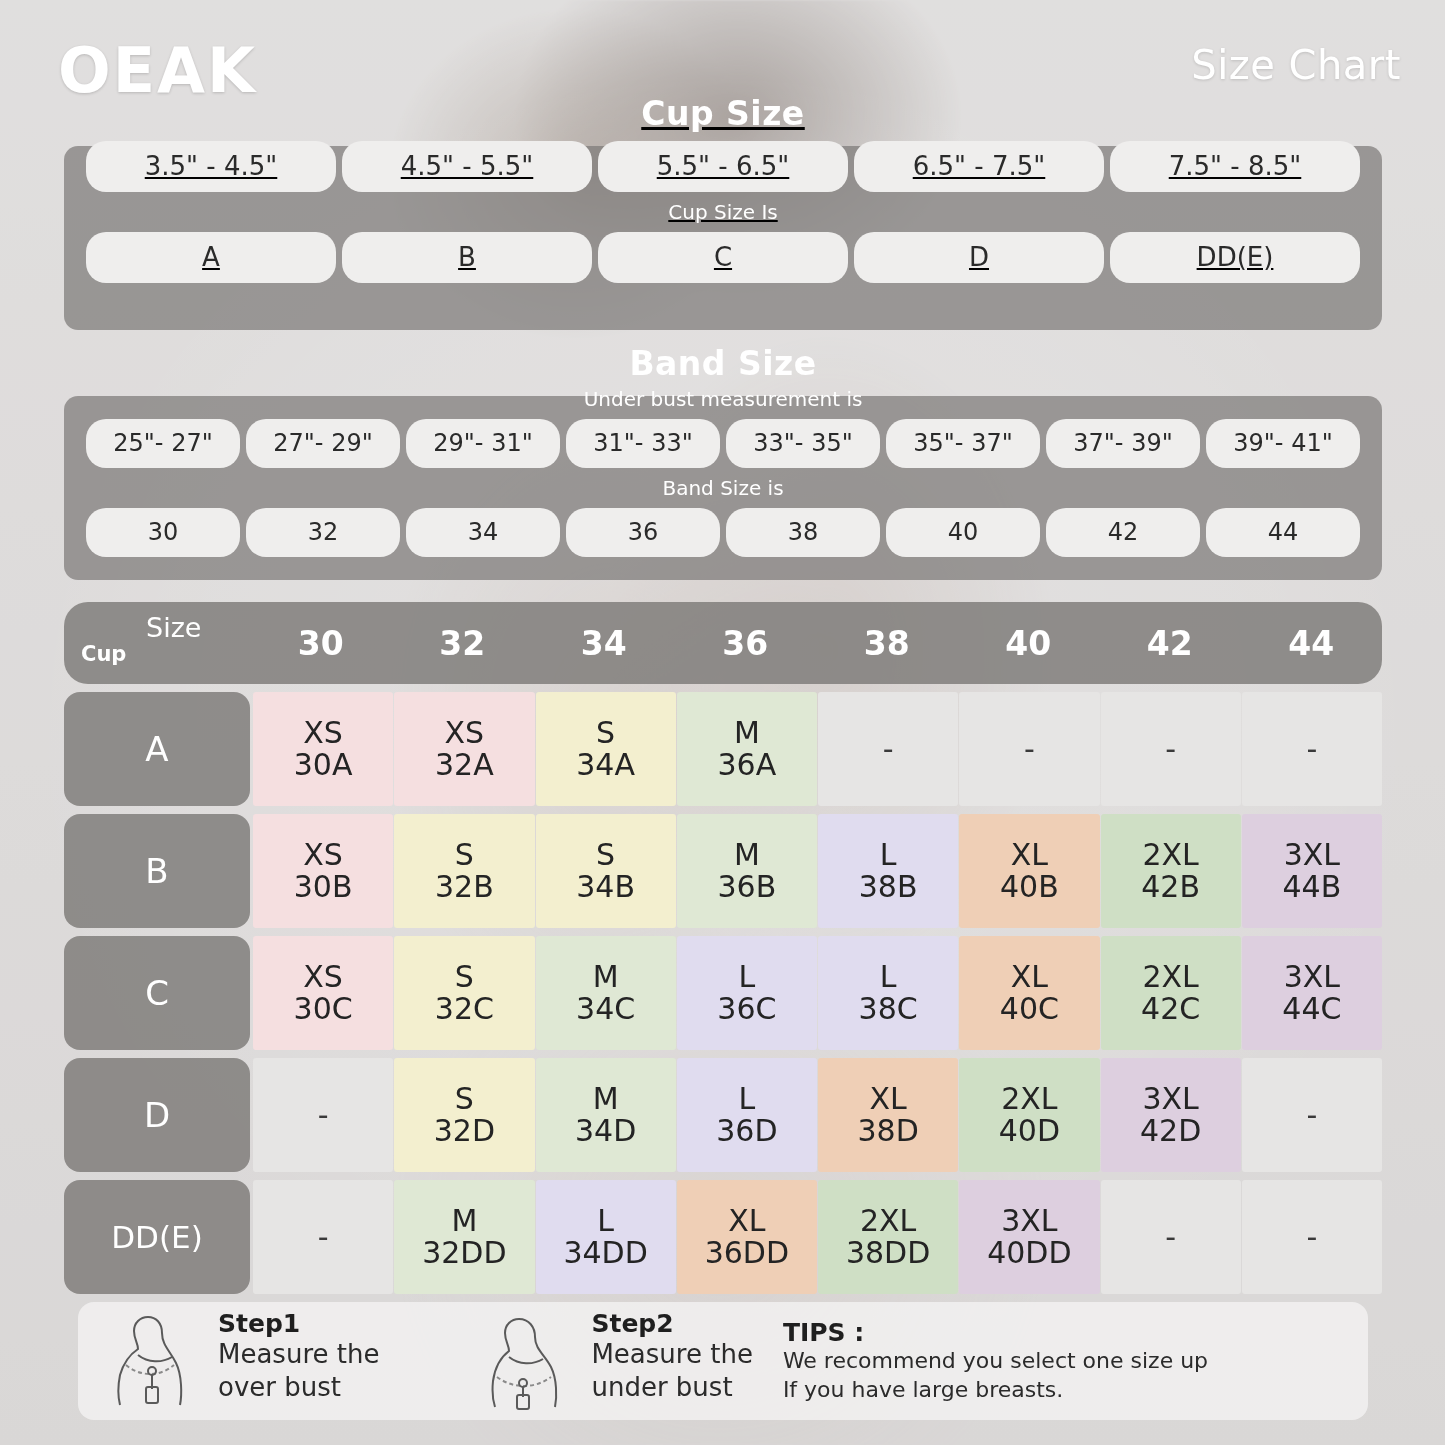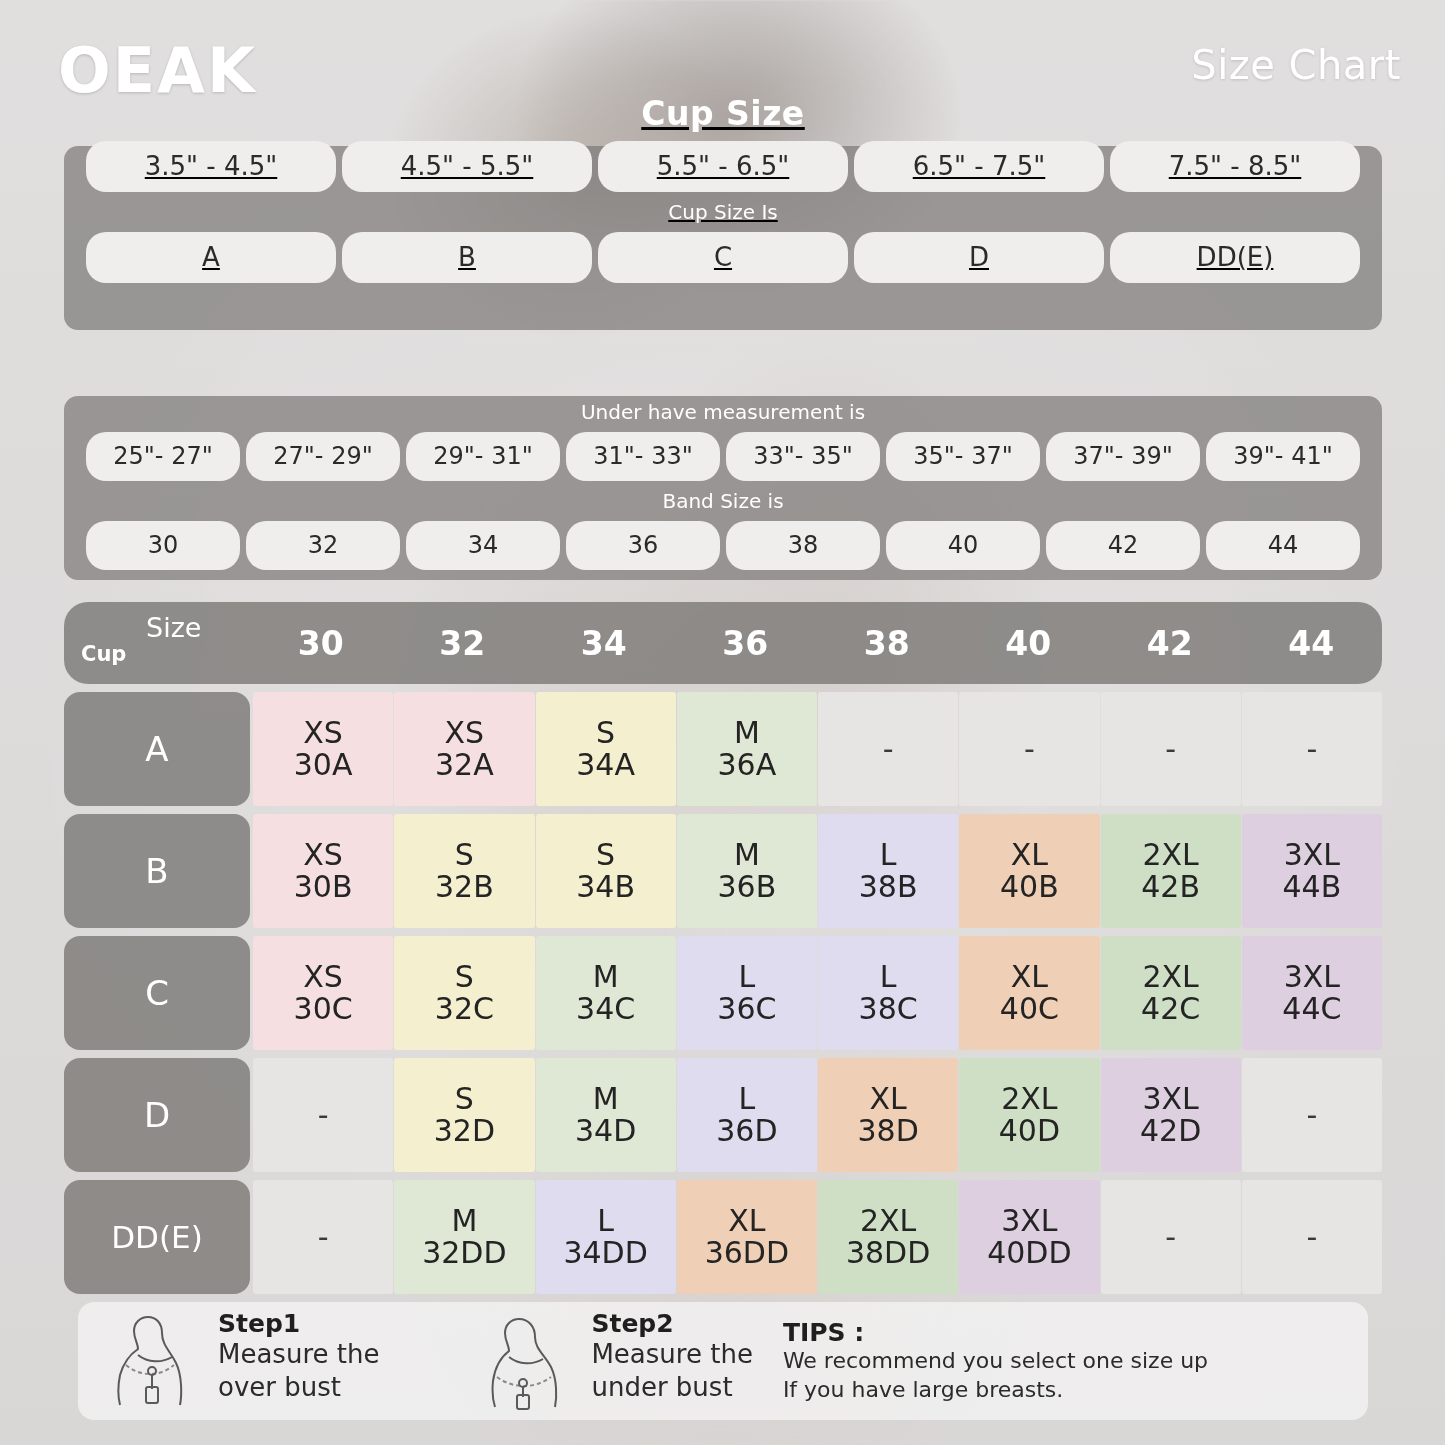--- a/index.html
+++ b/index.html
@@ -235,21 +235,22 @@
       <div class="row">
         <div class="cell">A</div>
         <div class="cell">B</div>
         <div class="cell">C</div>
         <div class="cell">D</div>
         <div class="cell">DD(E)</div>
       </div>
     </div>
 
     <div class="panel" style="left:64px; top:396px; width:1318px; height:184px;">
-      <div class="panel-sub" style="margin-top:4px;">Under have measurement is</div>
+      <div class="panel-title" style="margin-top:-52px;">Band Size</div>
+      <div class="panel-sub" style="margin-top:4px;">Under bust measurement is</div>
       <div class="row">
         <div class="cell small">25"- 27"</div>
         <div class="cell small">27"- 29"</div>
         <div class="cell small">29"- 31"</div>
         <div class="cell small">31"- 33"</div>
         <div class="cell small">33"- 35"</div>
         <div class="cell small">35"- 37"</div>
         <div class="cell small">37"- 39"</div>
         <div class="cell small">39"- 41"</div>
       </div>

